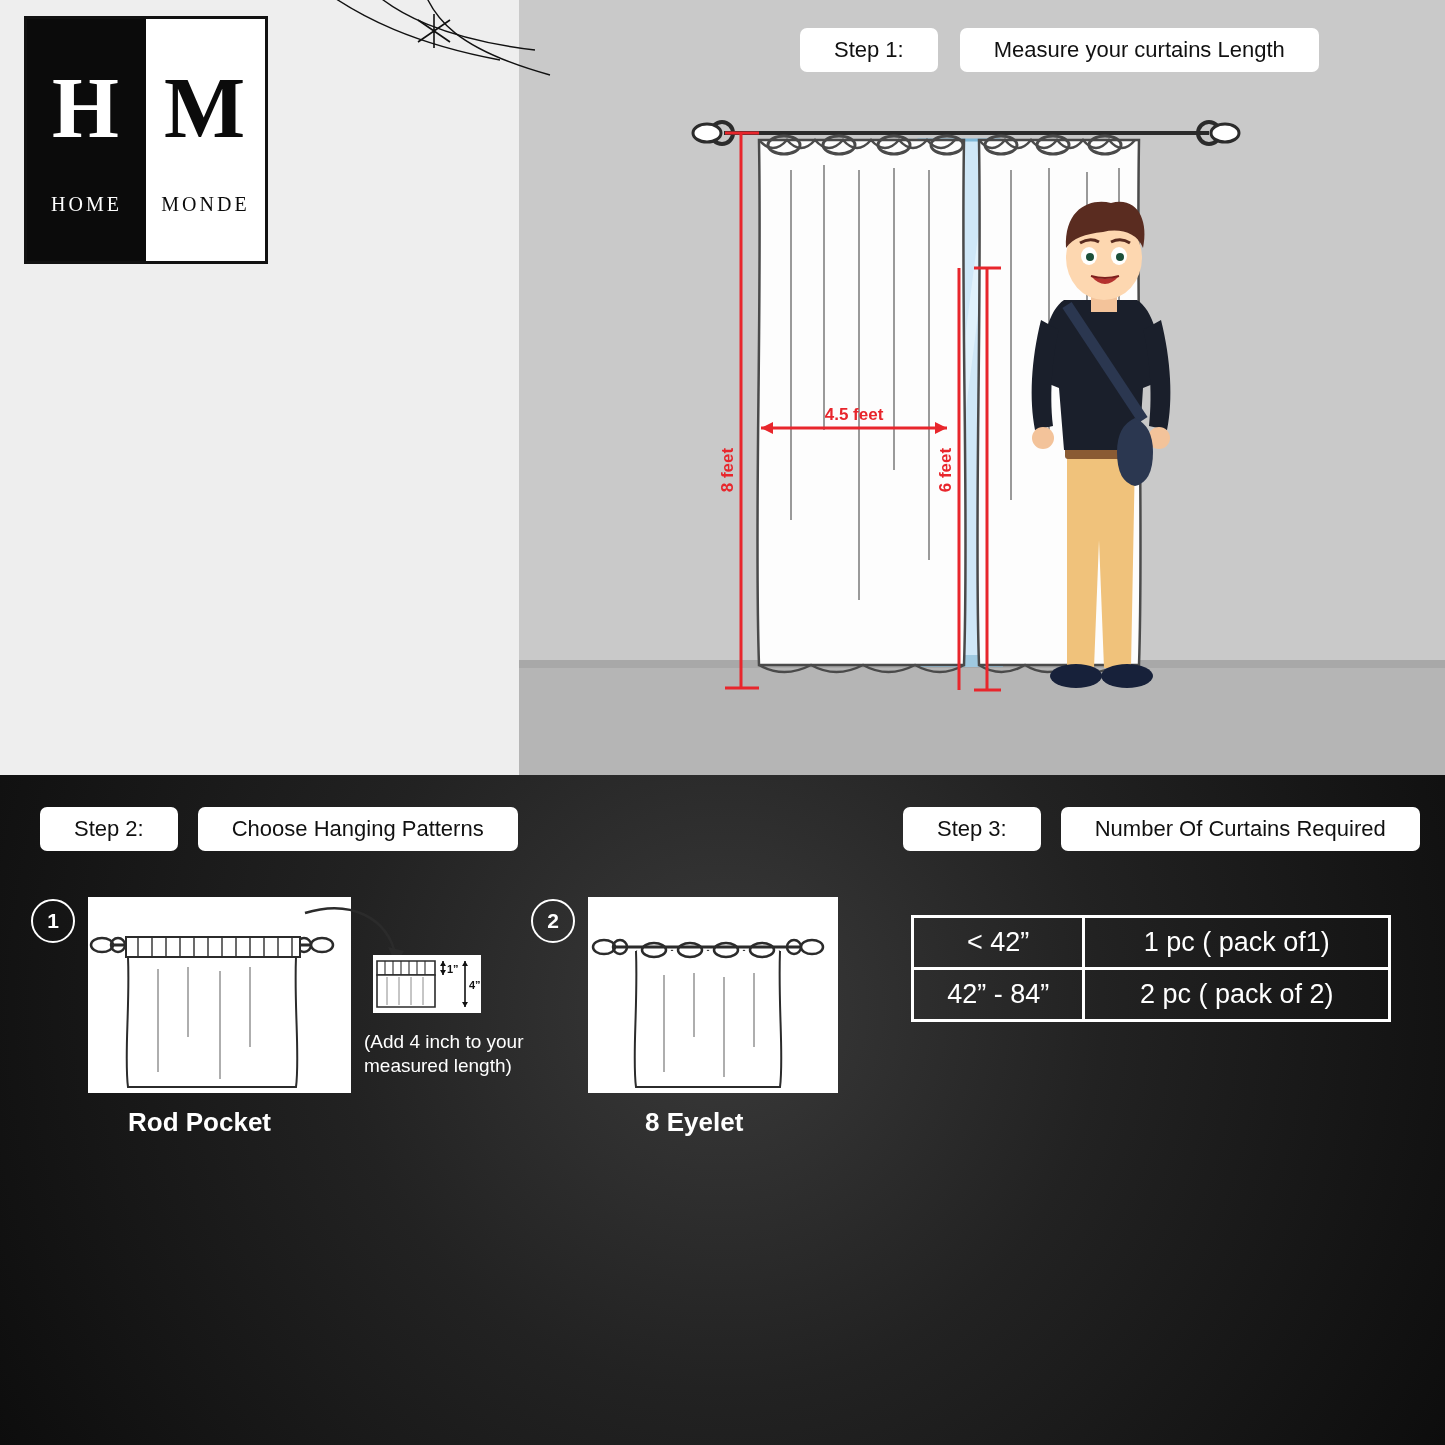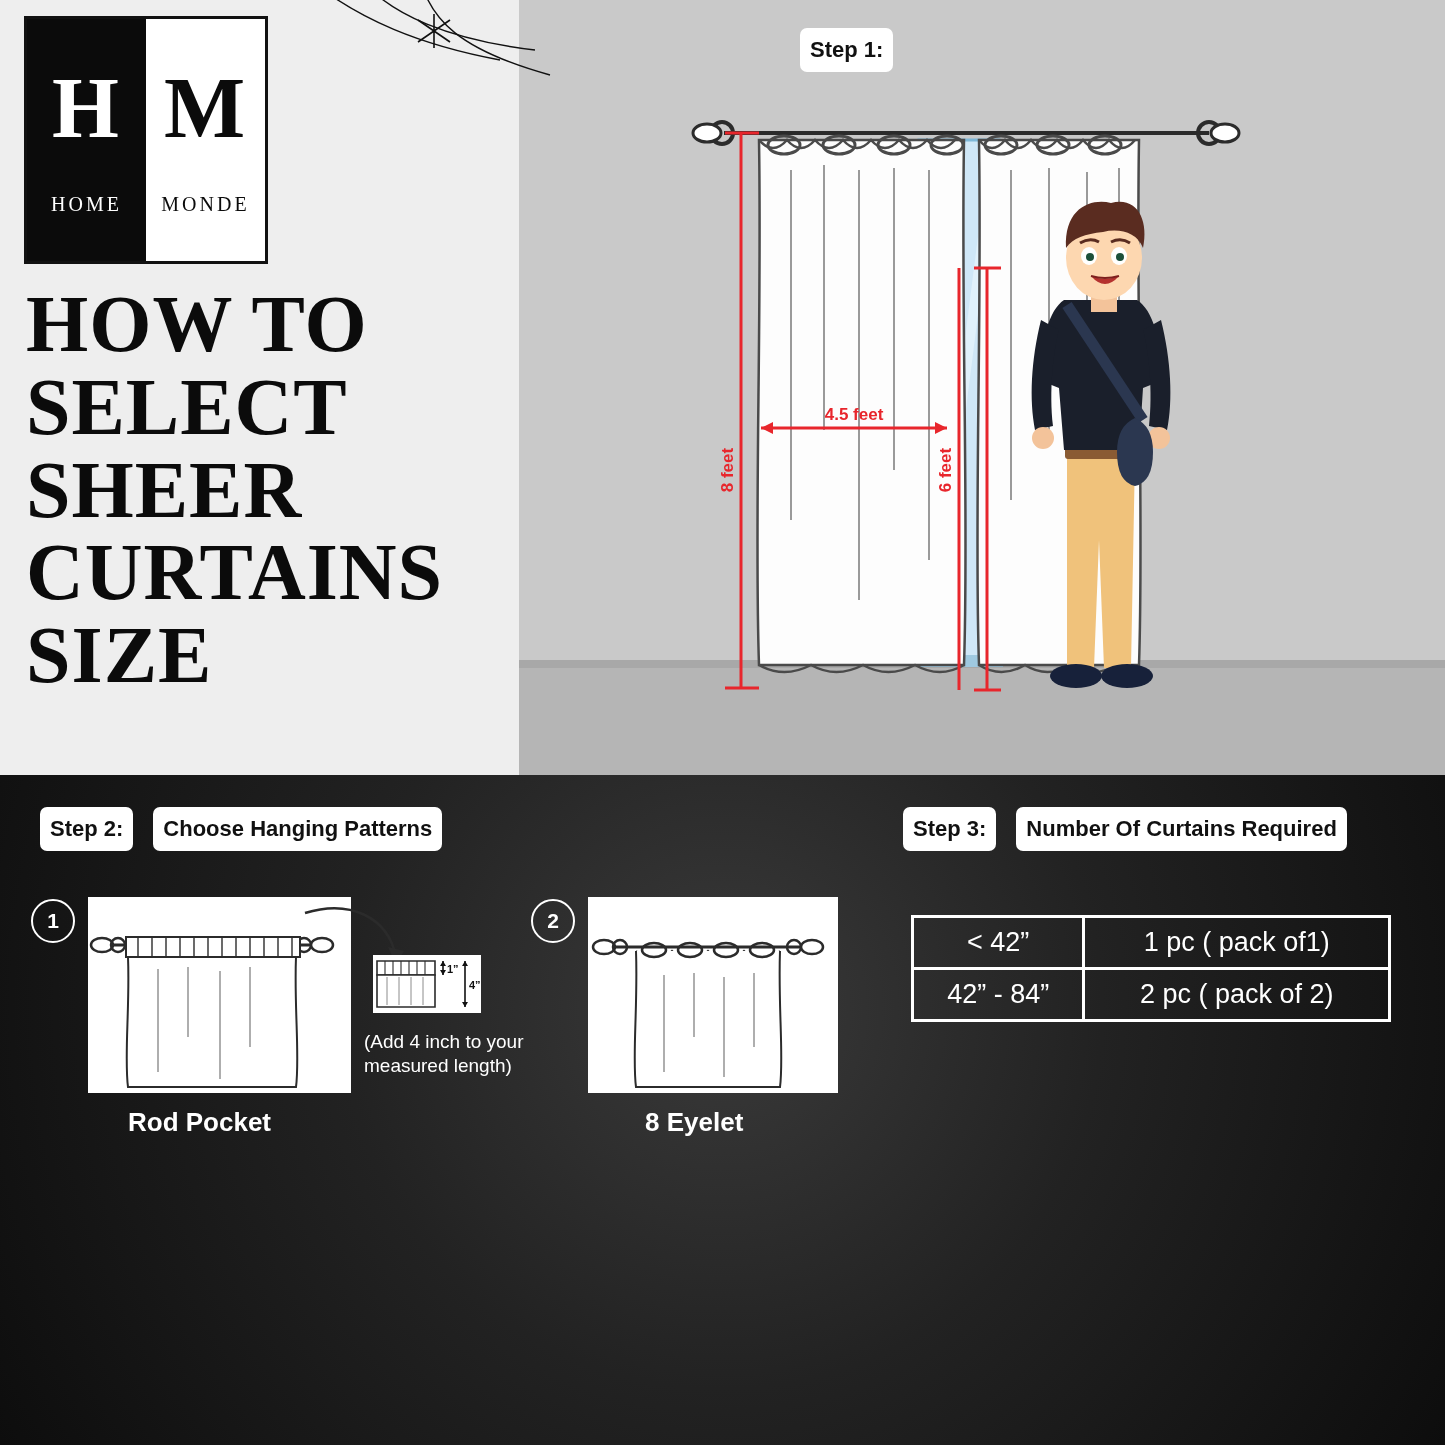--- a/index.html
+++ b/index.html
@@ -50,22 +50,22 @@
     letter-spacing:1px; color:#0b0b0b;
     text-transform:uppercase;
   }
   .headline div { margin-bottom:6px; }
 
   
   .doodle { position:absolute; left:300px; top:-10px; width:280px; height:100px; }
 
   
   .chip {
-    background:#fff; color:#111; font-weight:700;
-    border-radius:7px; padding:9px 10px; display:inline-block;
+    background:#fff; color:#111; font-weight:400;
+    border-radius:7px; padding:9px 34px; display:inline-block;
     font-size:22px; white-space:nowrap;
   }
   .step1-row { position:absolute; left:800px; top:28px; display:flex; gap:22px; align-items:center; }
 
   
   .scene { position:absolute; left:519px; top:0; width:926px; height:775px; }
 
   
   .bottom {
     position:absolute; left:0; top:775px; width:1445px; height:670px;
@@ -146,30 +146,24 @@
       <div class="logo-half logo-left">
         <div class="logo-letter">H</div>
         <div class="logo-word">HOME</div>
       </div>
       <div class="logo-half logo-right">
         <div class="logo-letter">M</div>
         <div class="logo-word">MONDE</div>
       </div>
     </div>
 
-    <div class="headline">
-      <div>HOW TO</div>
-      <div>SELECT</div>
-      <div>SHEER</div>
-      <div>CURTAINS</div>
-      <div>SIZE</div>
-    </div>
 
     <div class="step1-row">
       <span class="chip">Step 1:</span>
+      <span class="chip">Measure your curtains Length</span>
     </div>
 
     <svg class="scene" viewBox="0 0 926 775">
 
       <line x1="205" y1="133" x2="690" y2="133" stroke="#2b2b2b" stroke-width="4"></line>
       <circle cx="203" cy="133" r="11" fill="none" stroke="#2b2b2b" stroke-width="4"></circle>
       <ellipse cx="188" cy="133" rx="14" ry="9" fill="#fff" stroke="#2b2b2b" stroke-width="3"></ellipse>
       <circle cx="690" cy="133" r="11" fill="none" stroke="#2b2b2b" stroke-width="4"></circle>
       <ellipse cx="706" cy="133" rx="14" ry="9" fill="#fff" stroke="#2b2b2b" stroke-width="3"></ellipse>
 

